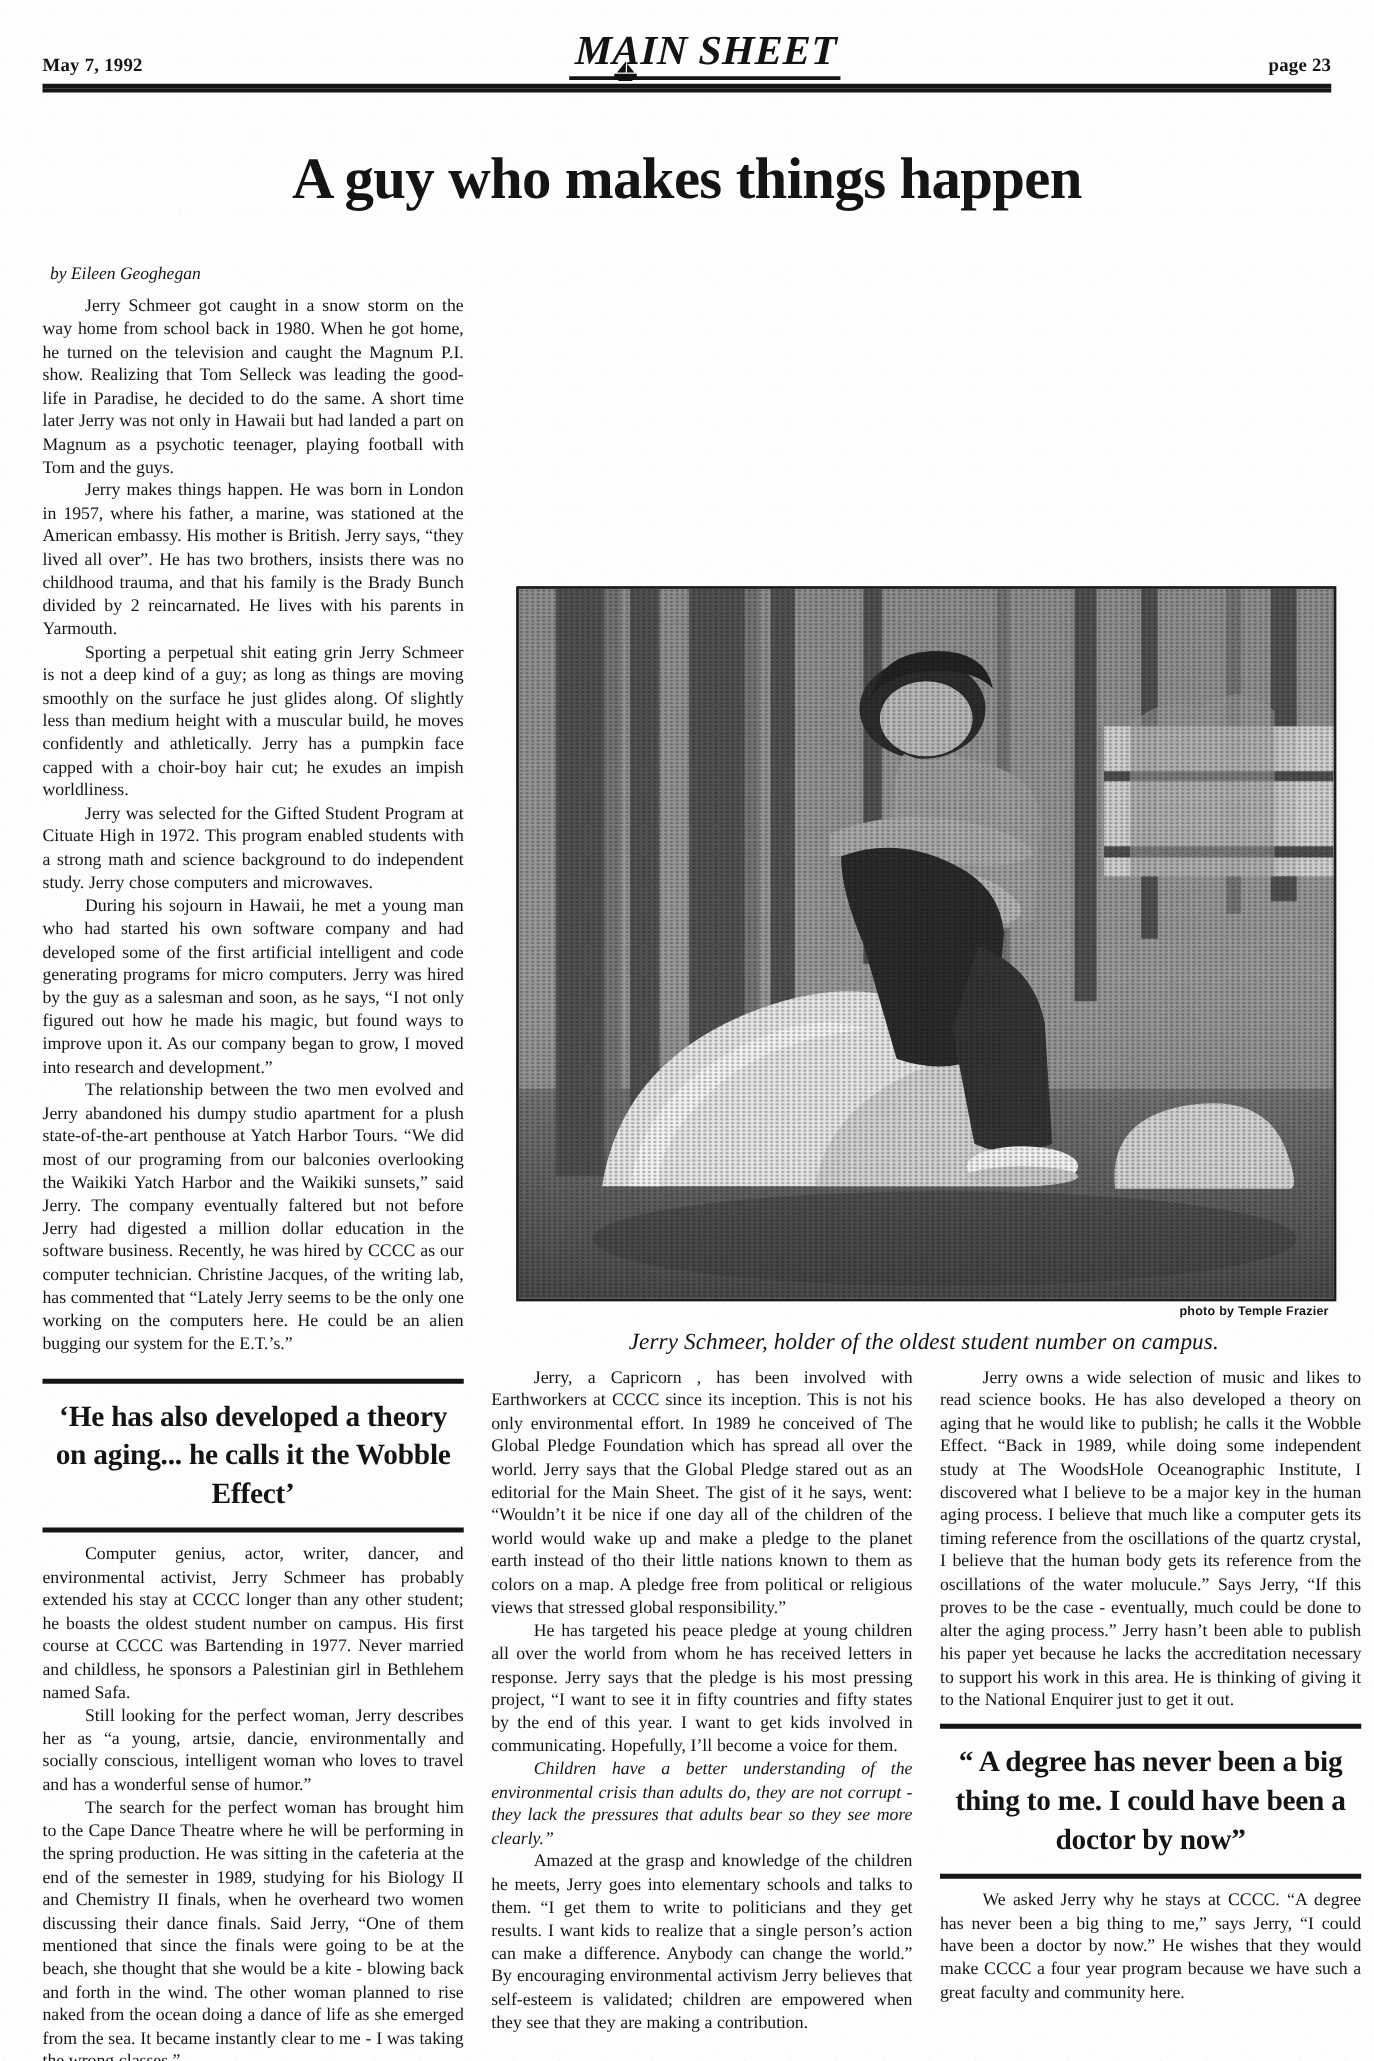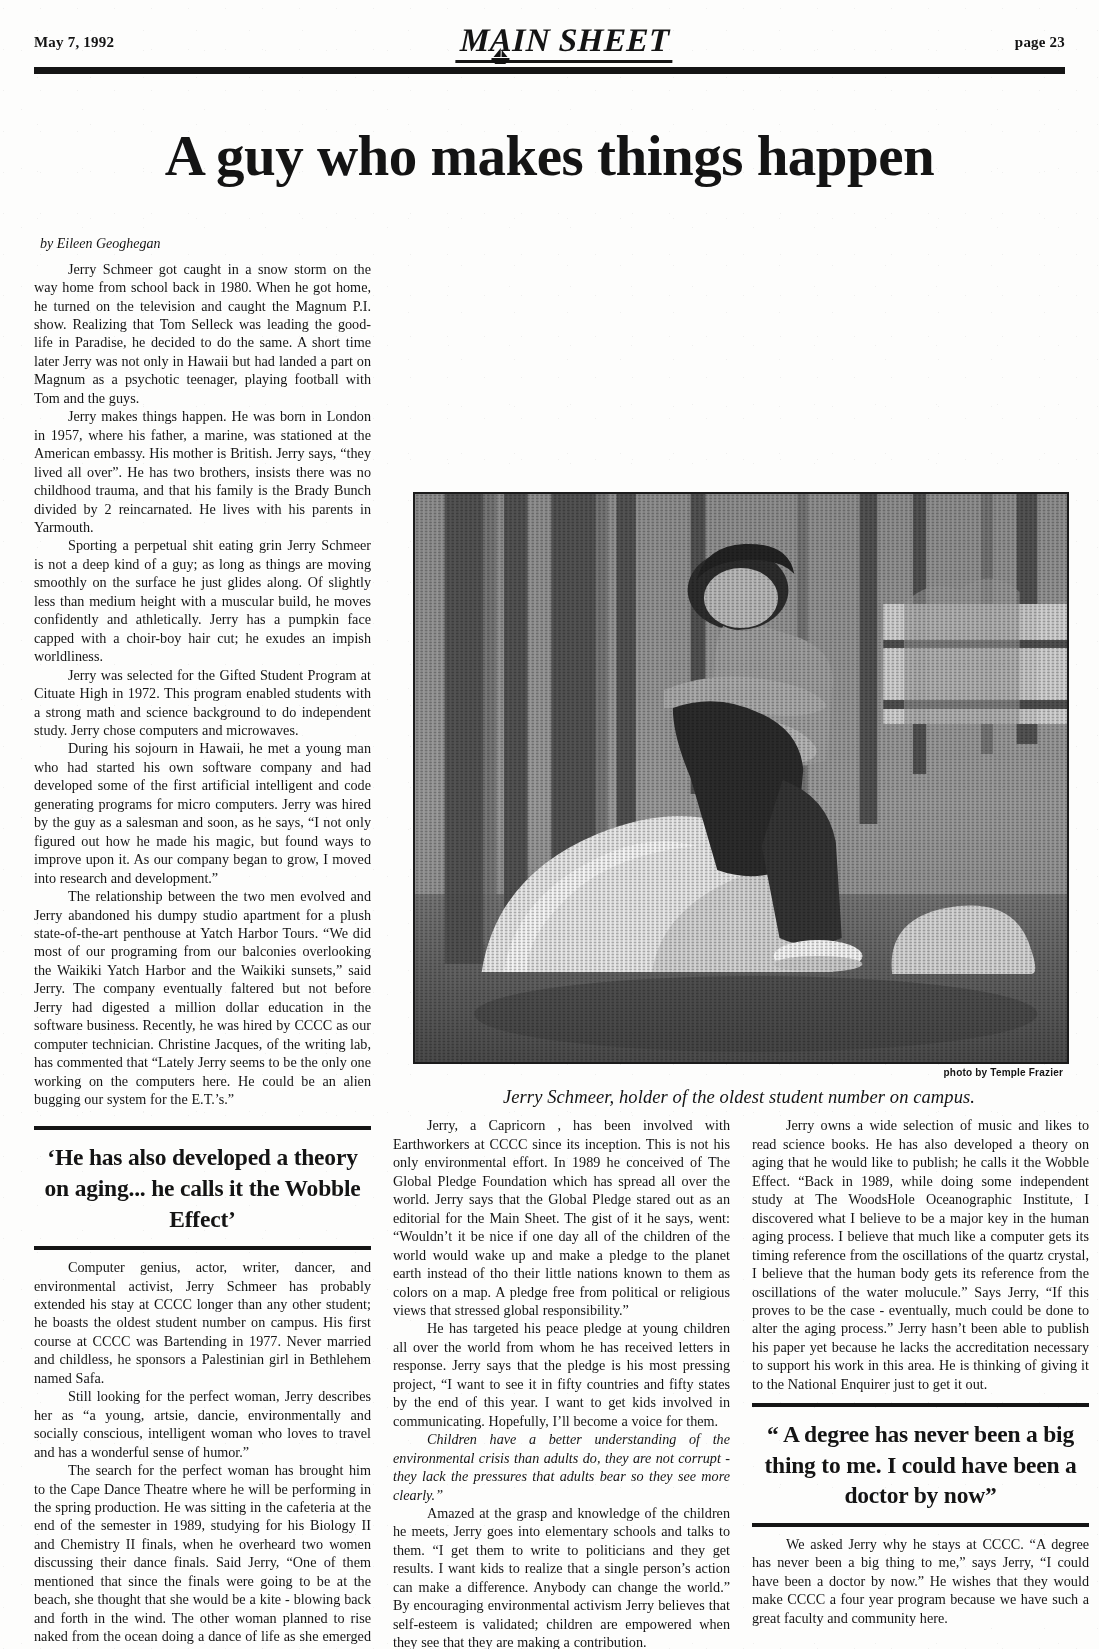--- a/index.html
+++ b/index.html
@@ -20,21 +20,21 @@
     width: 1099px;
     height: 1649px;
     background: #fdfdfc;
     box-sizing: border-box;
     padding: 0 34px;
   }
 
   
   .masthead {
     display: flex;
-    align-items: center;
+    align-items: flex-end;
     justify-content: space-between;
     padding-top: 22px;
     height: 40px;
   }
   .mast-date, .mast-page {
     font-family: "Liberation Serif", serif;
     font-weight: bold;
     font-size: 15px;
     letter-spacing: 0.2px;
     white-space: nowrap;
@@ -76,21 +76,21 @@
     font-weight: bold;
     font-size: 30px;
     padding: 6px 0 6px 2px;
     letter-spacing: -0.2px;
   }
 
   
   .headline {
     font-family: "Liberation Serif", serif;
     font-weight: bold;
-    font-size: 57px;
+    font-size: 47px;
     letter-spacing: -0.5px;
     text-align: center;
     padding: 14px 0 6px 0;
     line-height: 1.04;
   }
 
   .byline {
     font-family: "Liberation Serif", serif;
     font-style: italic;
     font-weight: normal;

